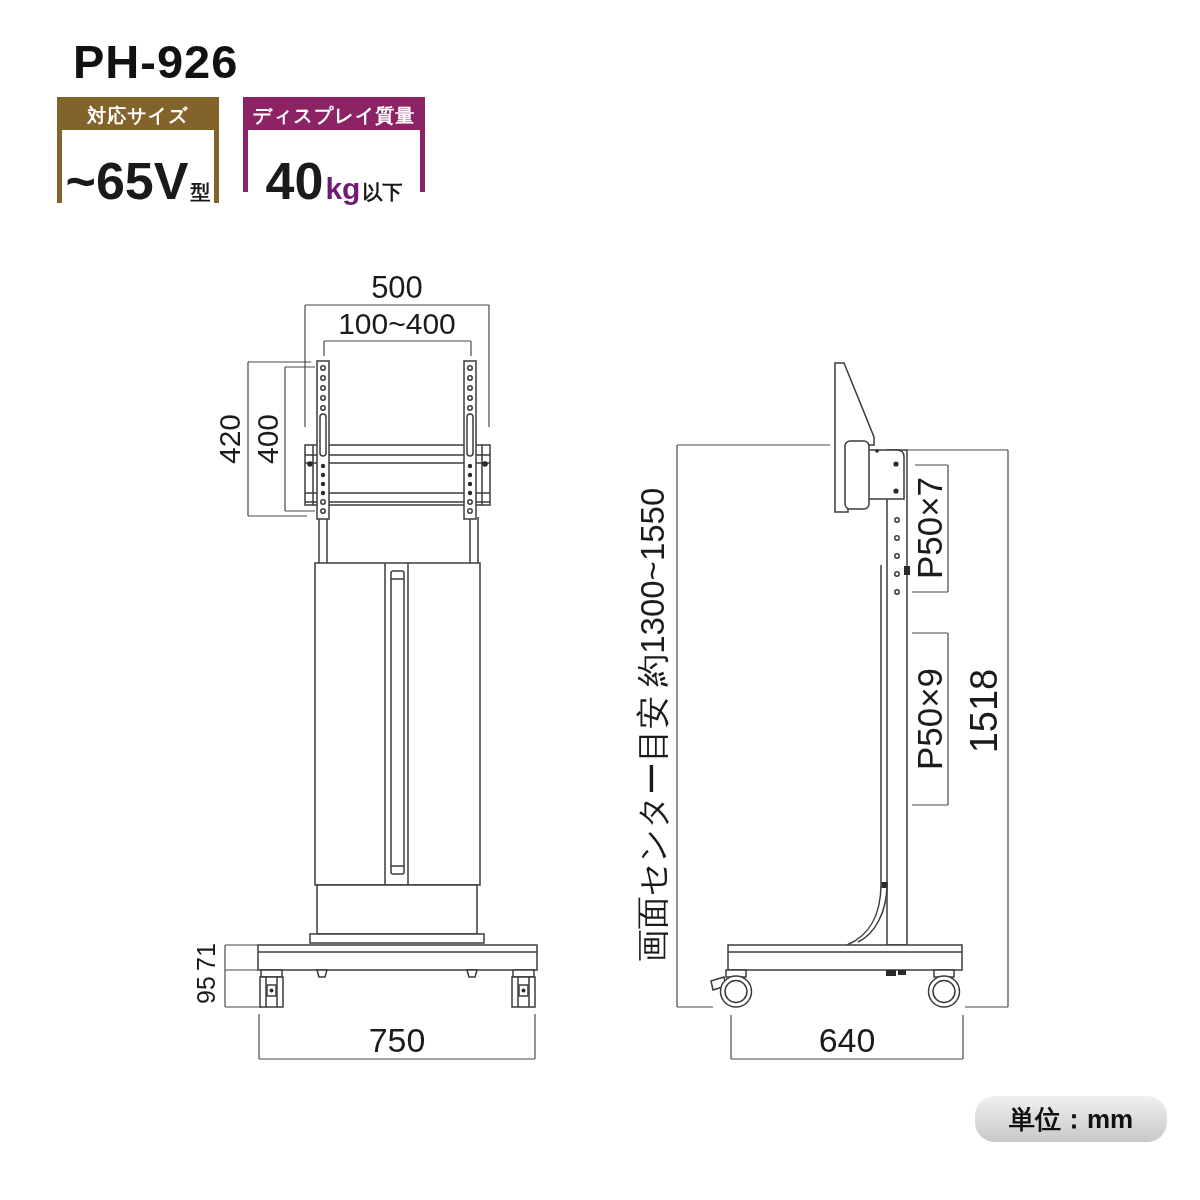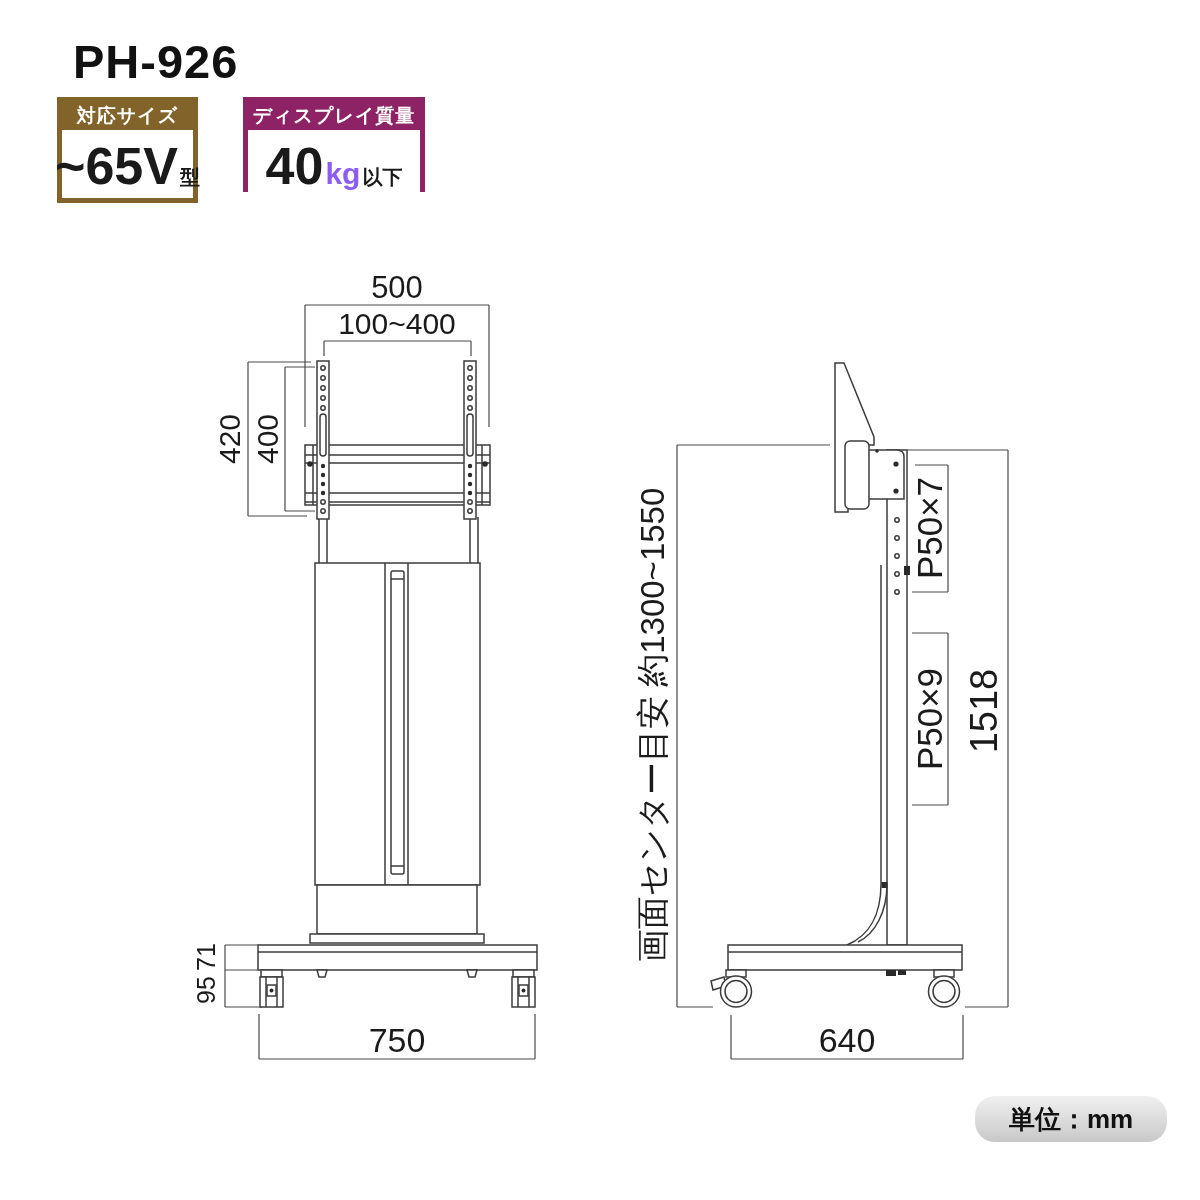--- a/index.html
+++ b/index.html
@@ -10,34 +10,34 @@
     color:#1b1b1b;
   }
   .title {
     position:absolute; left:53px; top:34px;
     font-size:47px; font-weight:700; letter-spacing:1px; color:#111;margin-left:20px;
   }
   .badge {
     position:absolute; top:97px; box-sizing:border-box;
     border:5px solid; background:#fff; display:flex; flex-direction:column;
   }
-  .badge-size   { left:57px;  width:141px; height:106px; border-color:#82632a; }
+  .badge-size   { left:57px;  width:162px; height:106px; border-color:#82632a; }
   .badge-weight { left:243px; width:182px; height:95px; border-color:#8d2365; }
   .badge .hdr {
     height:28px; line-height:28px; text-align:center;
     color:#fff; font-size:19px; font-weight:700; letter-spacing:1px;
   }
   .badge-size .hdr   { background:#82632a; }
   .badge-weight .hdr { background:#8d2365; }
   .badge .body {
     flex:1; background:#fff; display:flex; align-items:baseline;
-    justify-content:center; padding-top:5px;
+    justify-content:center; padding-top:20px;
   }
   .badge .big    { font-size:52px; font-weight:700; line-height:62px; color:#1a1a1a; }
-  .badge .mid    { font-size:30px; font-weight:700; margin-left:2px; color:#8b5cf6; }
+  .badge .mid    { font-size:30px; font-weight:700; margin-left:2px; color:#701a75; }
   .badge .small  { font-size:20px; font-weight:700; margin-left:2px; color:#1a1a1a; }
   .unit-box {
     position:absolute; left:975px; top:1096px; width:192px; height:46px;
     border-radius:20px;
     background:linear-gradient(#f0f0f0,#c8c8c8);
     display:flex; align-items:center; justify-content:center;
     font-size:26px; font-weight:700; color:#111;
   }
   svg.drawing { position:absolute; left:0; top:0; }
   .s   { stroke:#3c3c3c; stroke-width:1.5; fill:none; }

